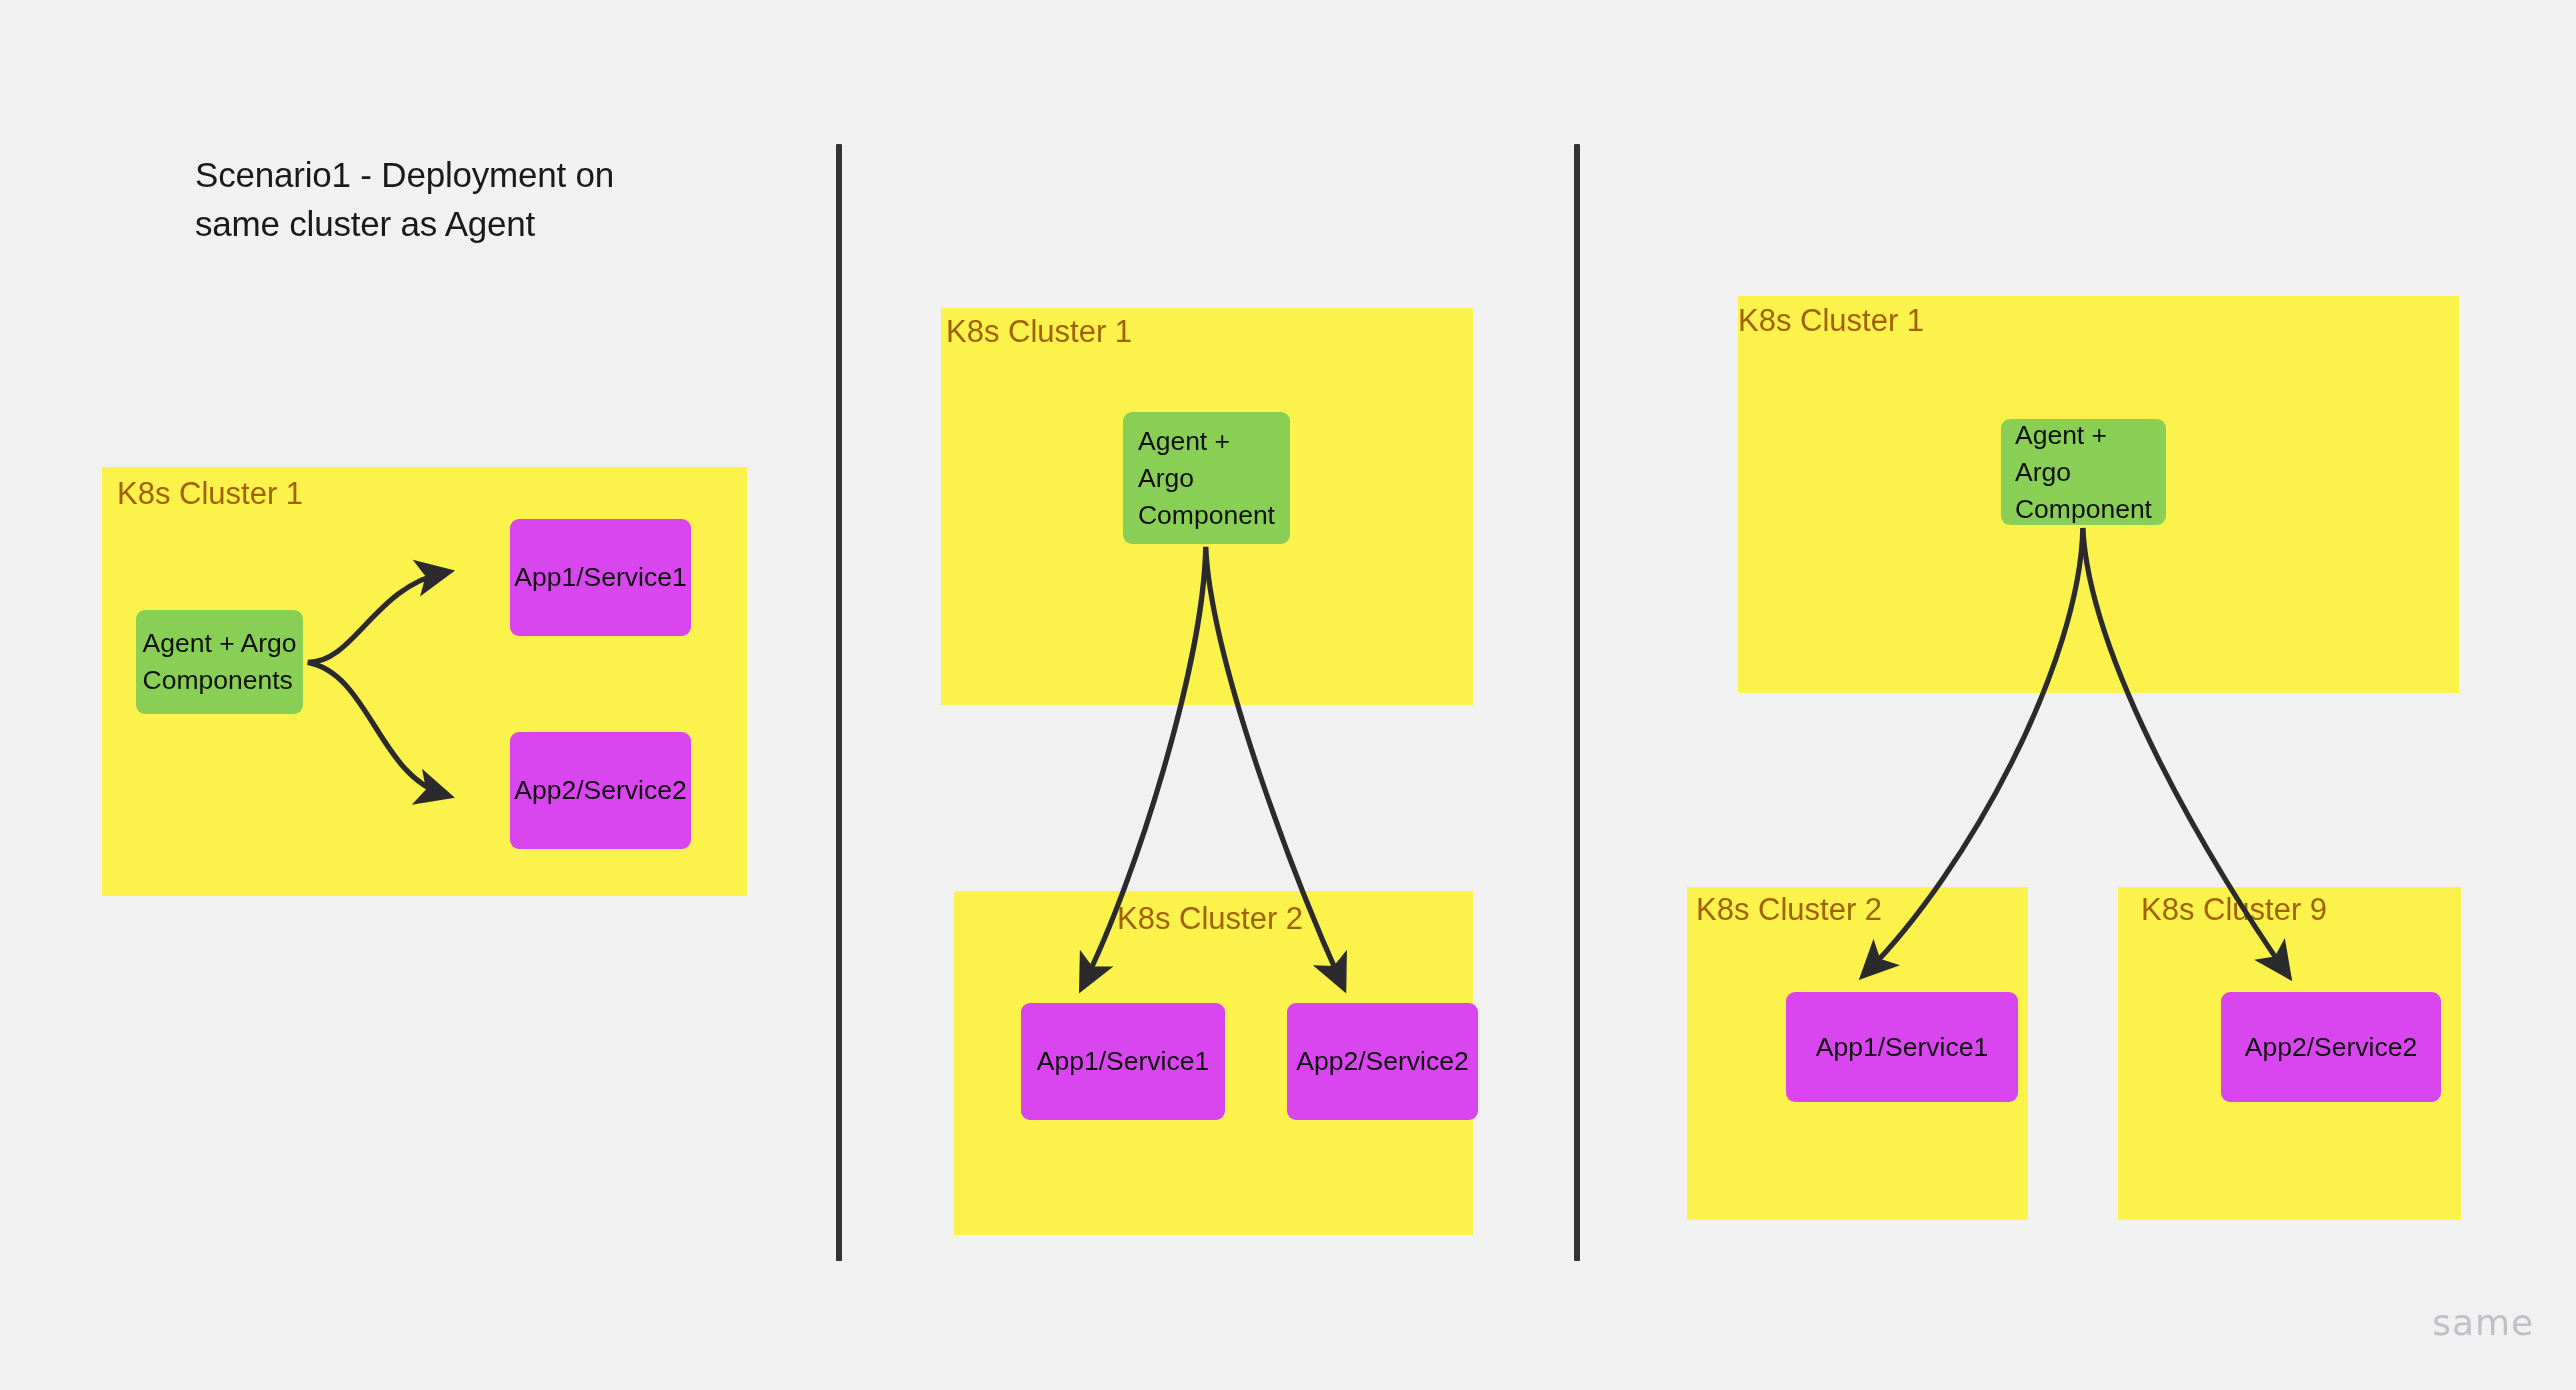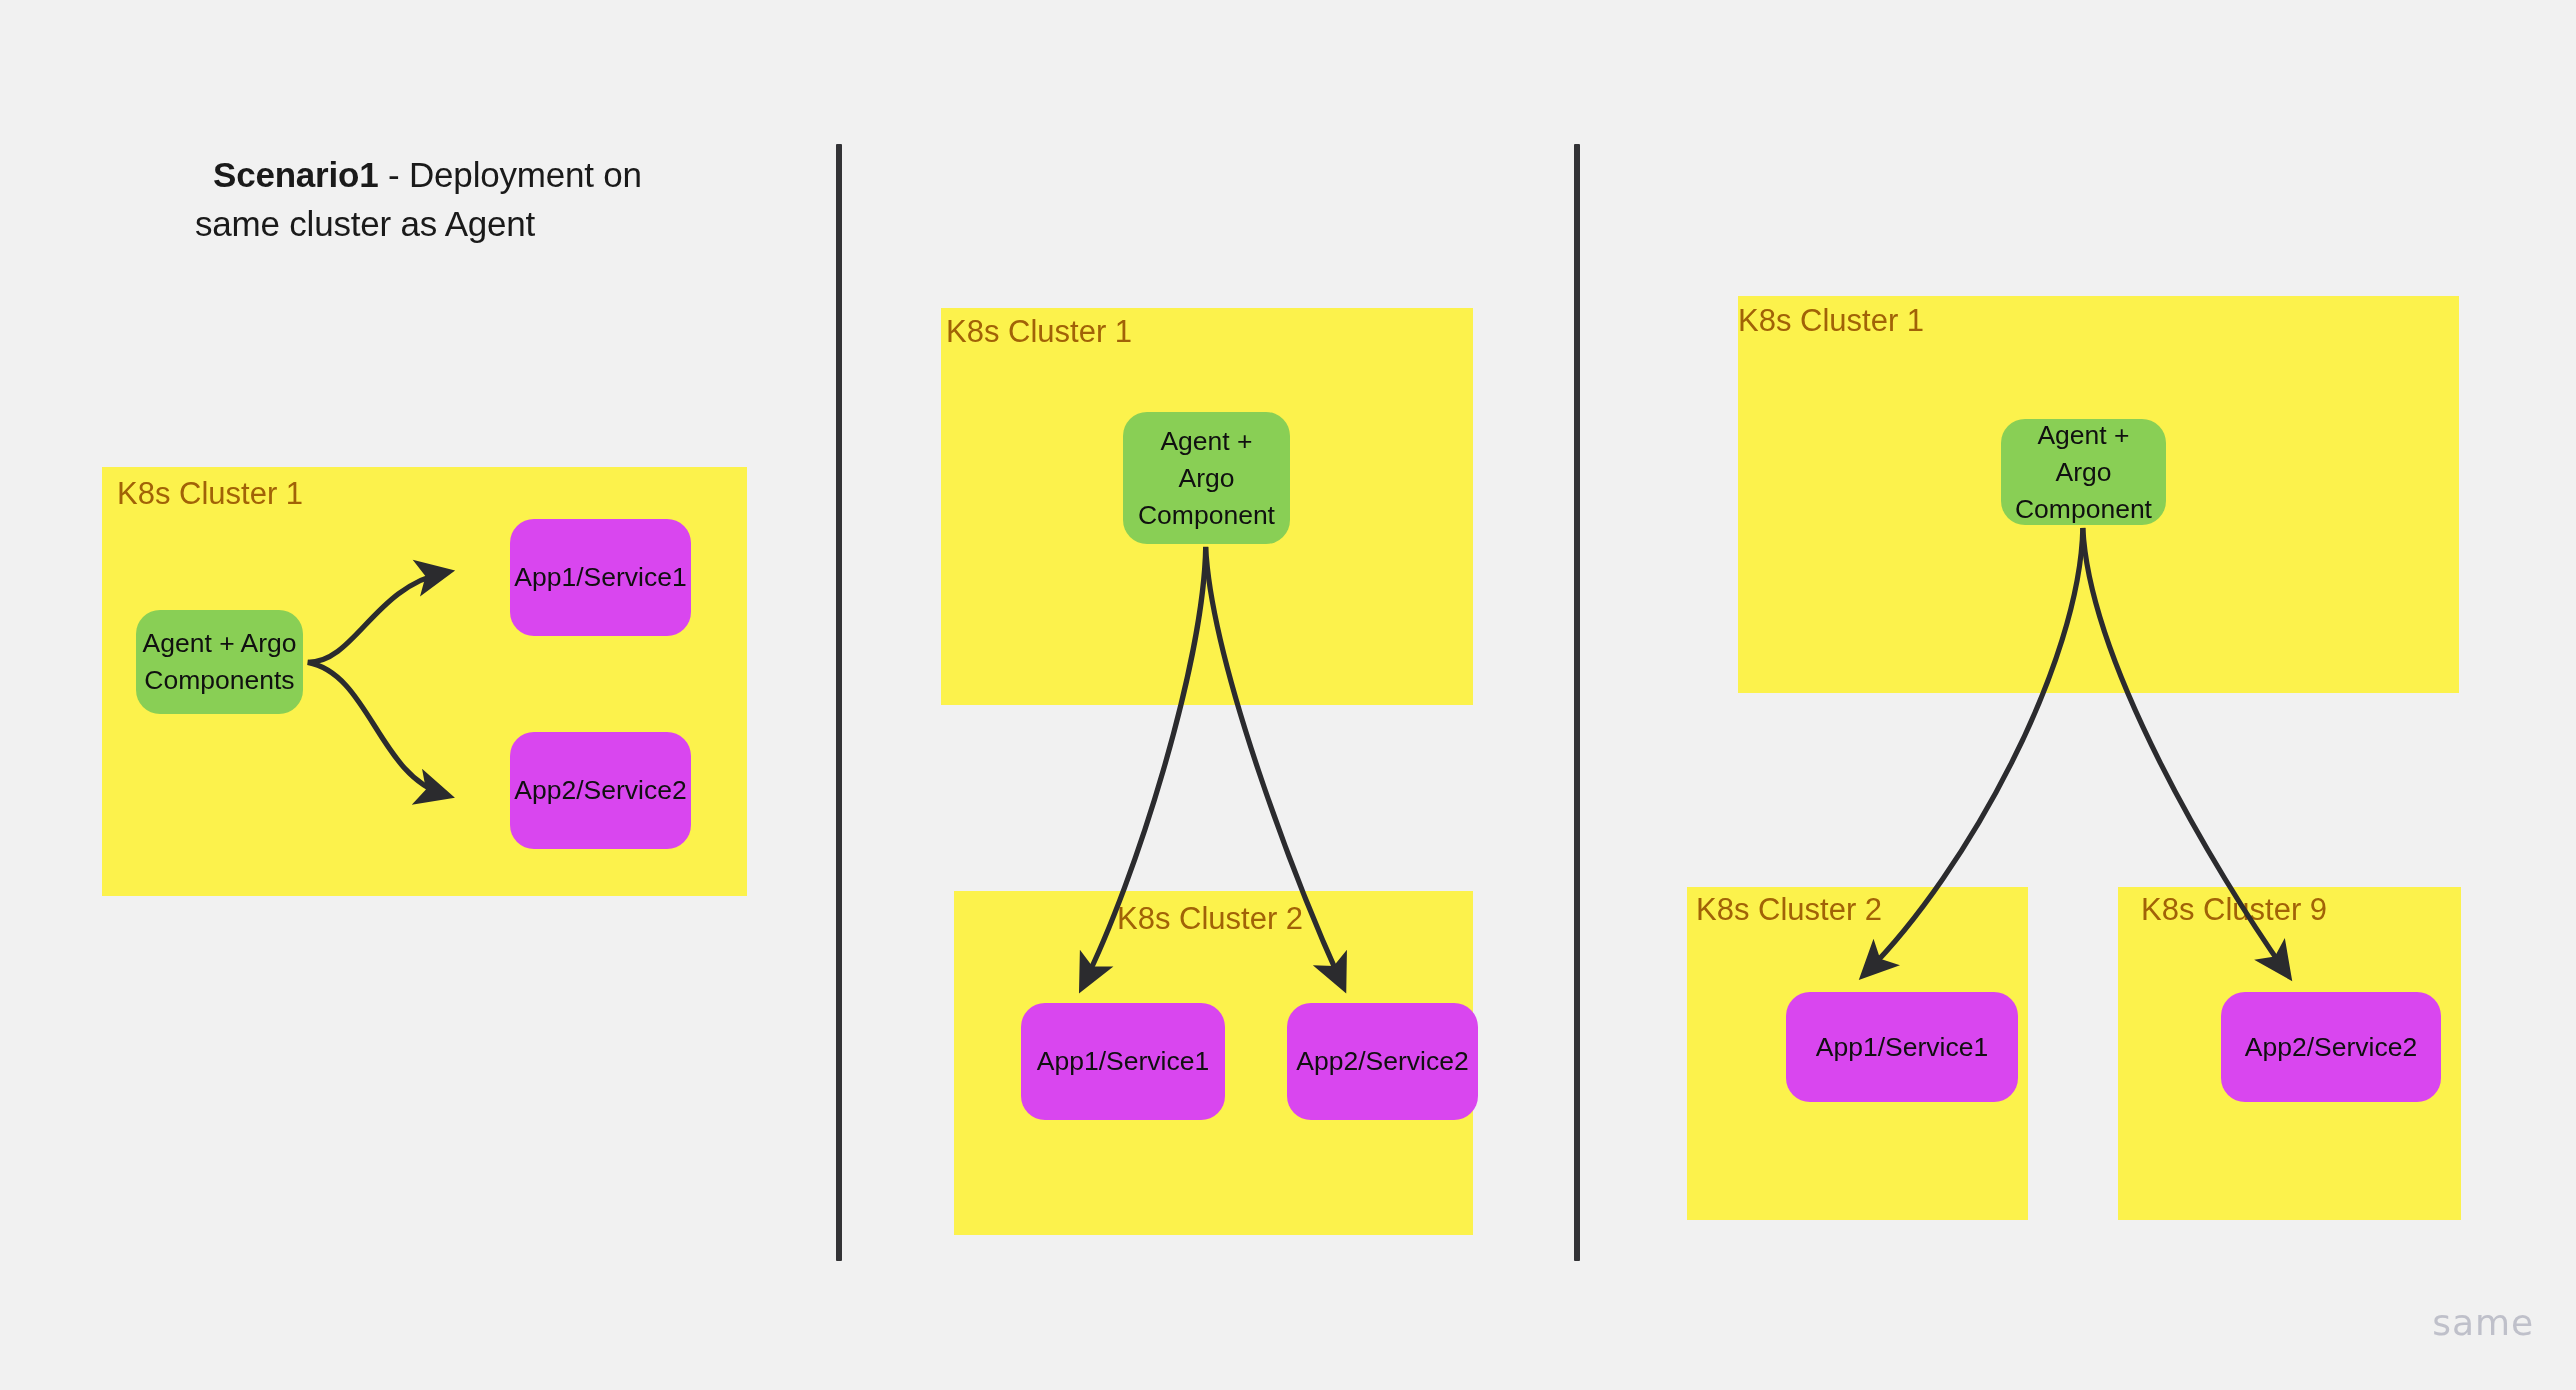--- a/index.html
+++ b/index.html
@@ -34,46 +34,46 @@
 
   
   .scenario-title {
     position: absolute;
     font-size: 35px;
     line-height: 49px;
     color: #1a1a1a;
     letter-spacing: -0.2px;
     white-space: pre-line;
   }
-  .scenario-title .bold { font-weight: 700; margin-left: 18px; }
+  .scenario-title .bold { font-weight: 400; }
   #title-1 { left: 195px; top: 150px; width: 492px; }
   #title-2 { left: 998px; top: 147px; width: 511px; }
   #title-3 { left: 1782px; top: 147px; width: 606px; }
 
   
   .cluster {
     position: absolute;
     background: #fcf24c;
   }
   .cluster-label {
     position: absolute;
     font-size: 31px;
     line-height: 36px;
     color: #a16207;
     white-space: nowrap;
   }
 
   
   .node {
     position: absolute;
-    border-radius: 24px;
+    border-radius: 9px;
     display: flex;
     align-items: center;
     justify-content: center;
-    text-align: center;
+    text-align: left;
     color: #101010;
     font-size: 26.5px;
     line-height: 37px;
     box-sizing: border-box;
     white-space: pre-line;
   }
   .node.green { background: #89cf55; }
   .node.cyan  { background: #d946ef; margin-left: 42px; }
 
   

